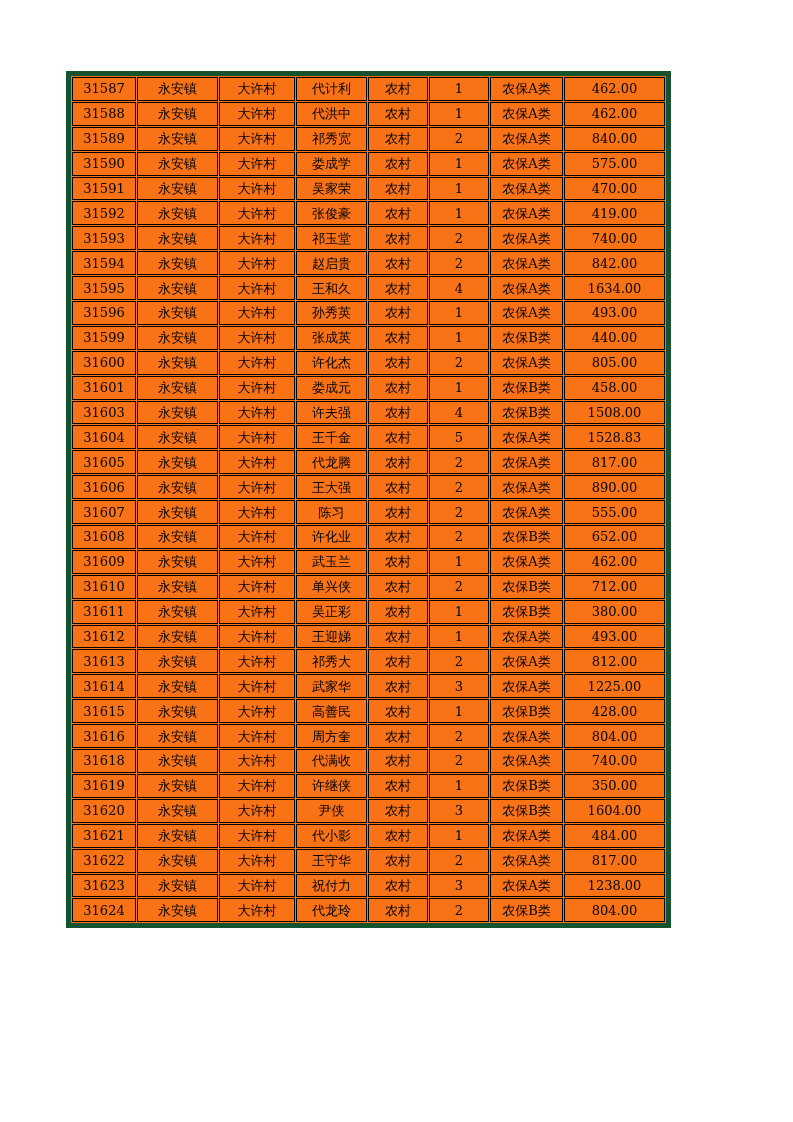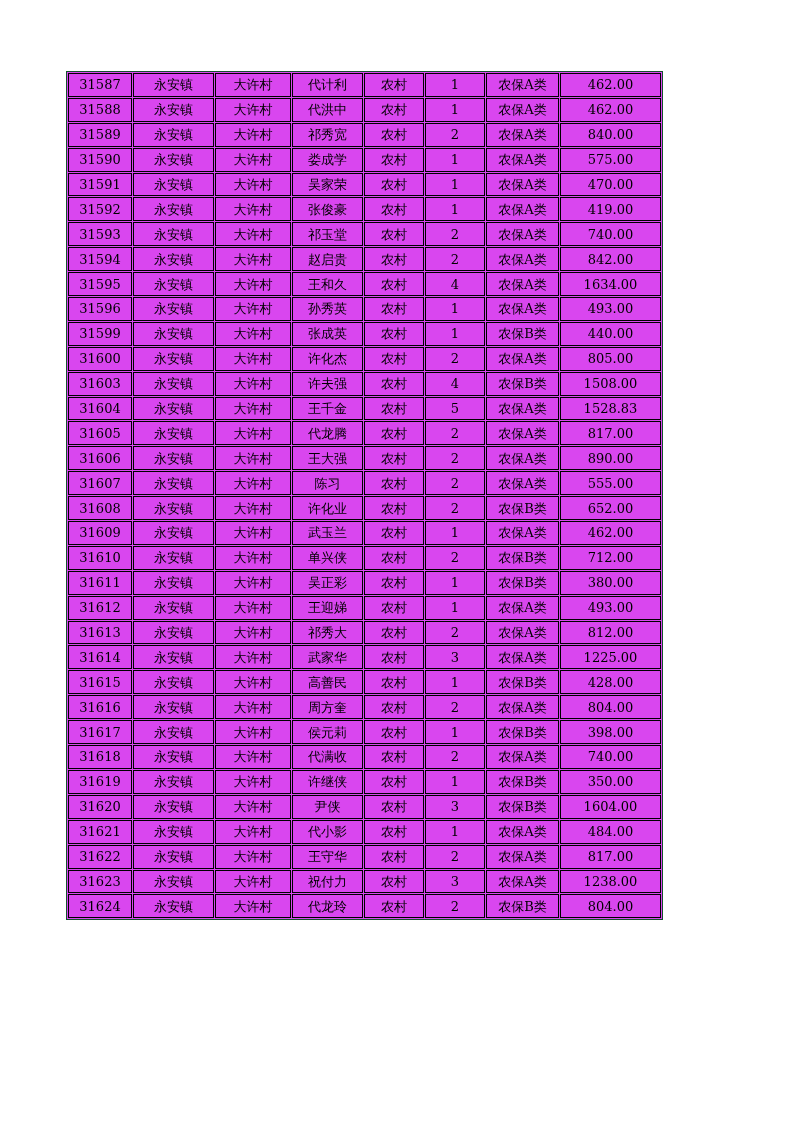--- a/index.html
+++ b/index.html
@@ -17,22 +17,22 @@
     color: #000000;
   }
   table.grid {
     position: absolute;
     left: 66px;
     top: 71px;
     width: 516px;
     table-layout: fixed;
     border-collapse: separate;
     border-spacing: 1px;
-    border: 1px solid #14532d;
-    background: #d946ef;
+    border: 5px solid #14532d;
+    background: #f97316;
   }
   table.grid td {
     border: 1px solid #000000;
     height: 21.9px;
     padding: 0 2px;
     text-align: center;
     vertical-align: middle;
     font-size: 13px;
     line-height: 1;
     white-space: nowrap;
@@ -178,20 +178,30 @@
           <td>31600</td>
           <td>永安镇</td>
           <td>大许村</td>
           <td>许化杰</td>
           <td>农村</td>
           <td>2</td>
           <td>农保A类</td>
           <td>805.00</td>
         </tr>
         <tr>
+          <td>31601</td>
+          <td>永安镇</td>
+          <td>大许村</td>
+          <td>娄成元</td>
+          <td>农村</td>
+          <td>1</td>
+          <td>农保B类</td>
+          <td>458.00</td>
+        </tr>
+        <tr>
           <td>31603</td>
           <td>永安镇</td>
           <td>大许村</td>
           <td>许夫强</td>
           <td>农村</td>
           <td>4</td>
           <td>农保B类</td>
           <td>1508.00</td>
         </tr>
         <tr>
@@ -316,30 +326,20 @@
         </tr>
         <tr>
           <td>31616</td>
           <td>永安镇</td>
           <td>大许村</td>
           <td>周方奎</td>
           <td>农村</td>
           <td>2</td>
           <td>农保A类</td>
           <td>804.00</td>
-        </tr>
-        <tr>
-          <td>31617</td>
-          <td>永安镇</td>
-          <td>大许村</td>
-          <td>侯元莉</td>
-          <td>农村</td>
-          <td>1</td>
-          <td>农保B类</td>
-          <td>398.00</td>
         </tr>
         <tr>
           <td>31618</td>
           <td>永安镇</td>
           <td>大许村</td>
           <td>代满收</td>
           <td>农村</td>
           <td>2</td>
           <td>农保A类</td>
           <td>740.00</td>

